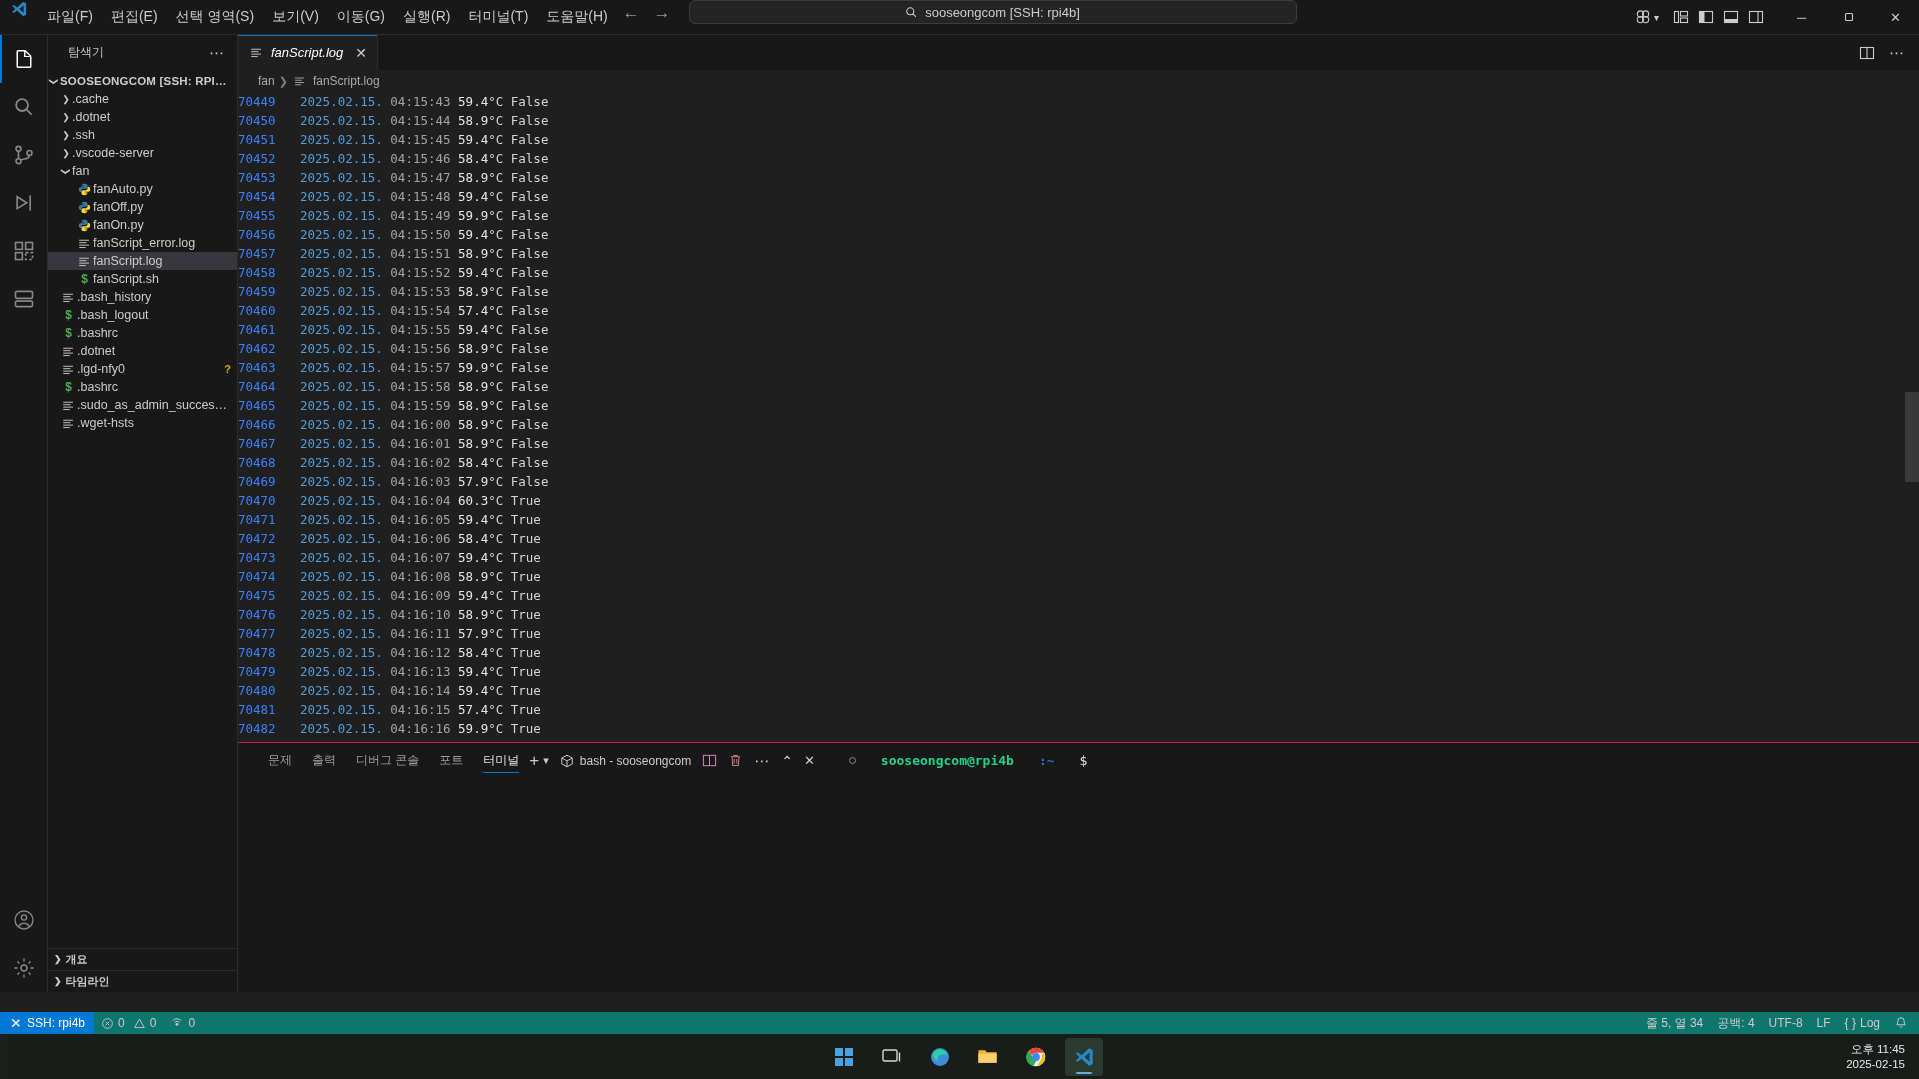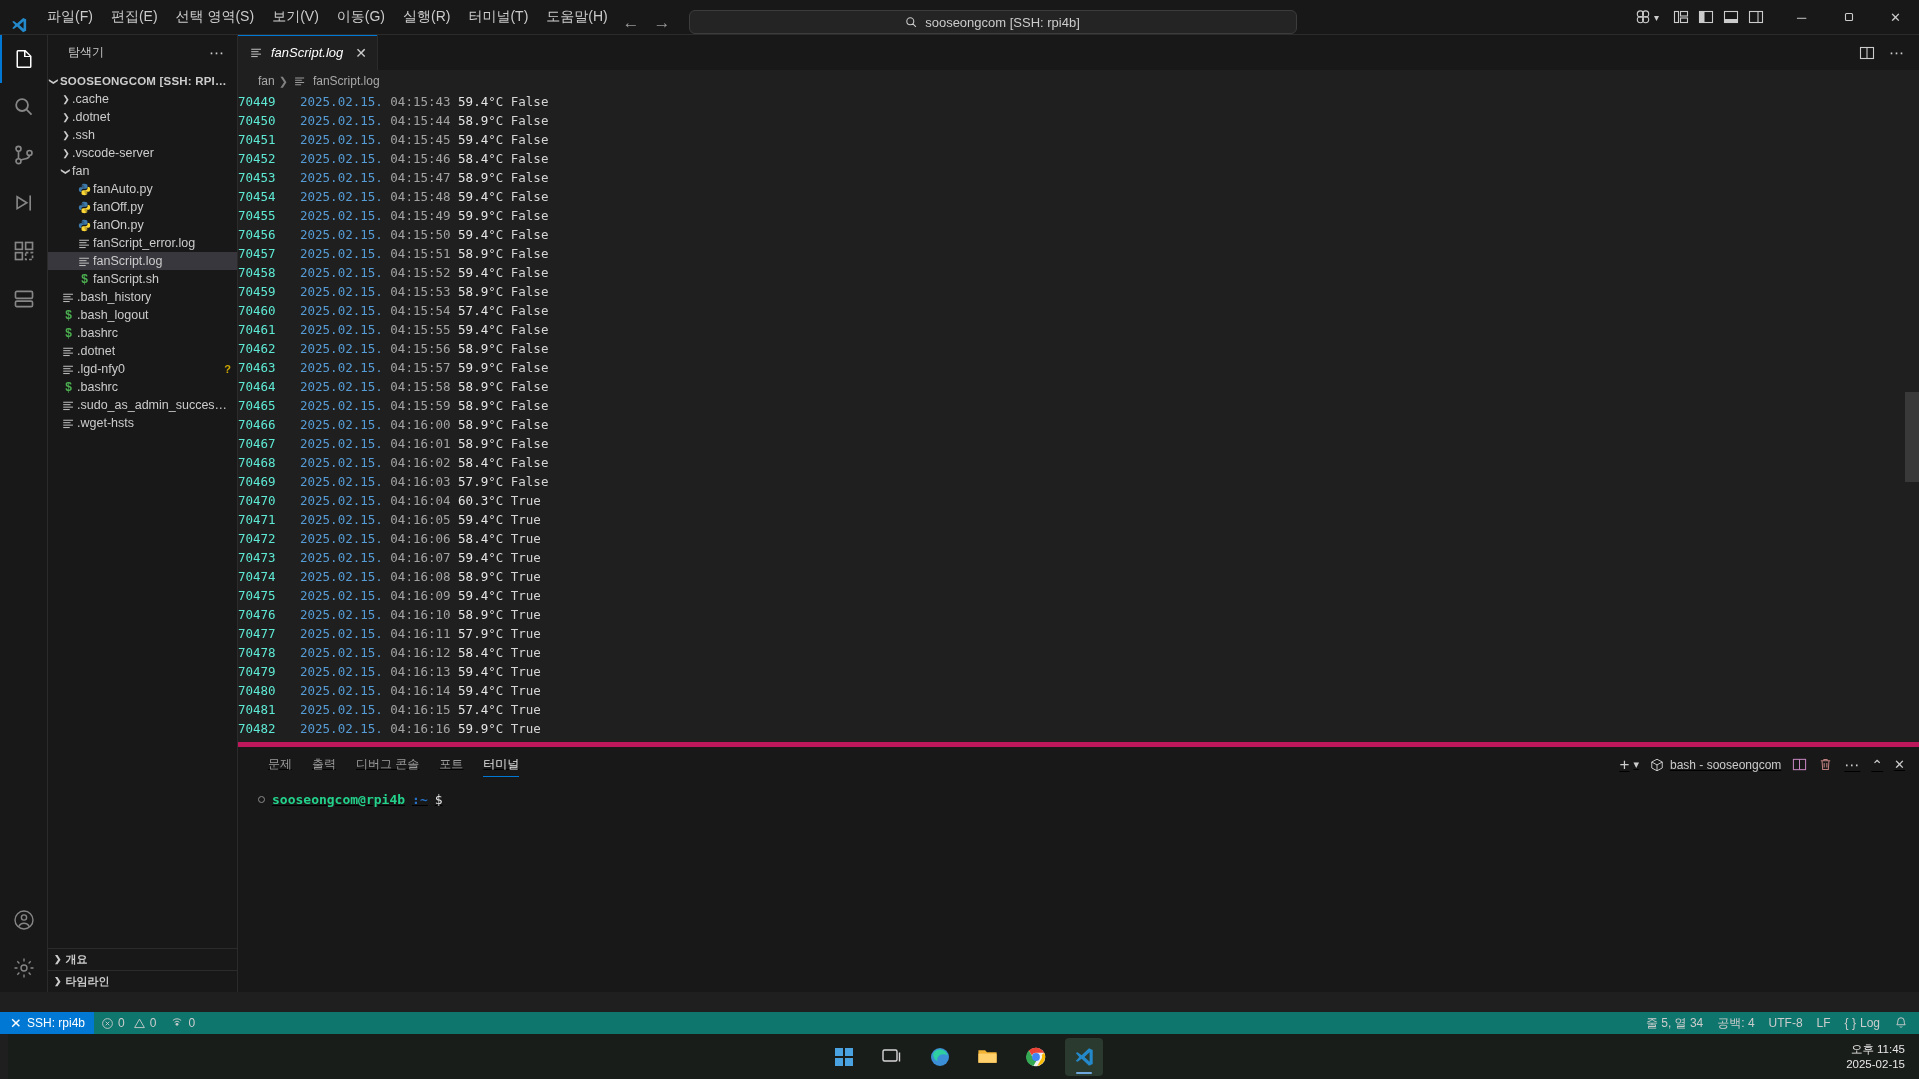--- a/index.html
+++ b/index.html
@@ -8,21 +8,21 @@
     background: #1f1f1f;
     font-family: "Liberation Sans", sans-serif;
     overflow: hidden;
     -webkit-font-smoothing: antialiased;
   }
   .app { width: 1919px; height: 1079px; display: flex; flex-direction: column; background: #1f1f1f; }
 
   
   .titlebar {
     height: 35px; min-height: 35px; background: #181818; display: flex;
-    align-items: flex-end; border-bottom: 1px solid #2b2b2b; position: relative;
+    align-items: flex-start; border-bottom: 1px solid #2b2b2b; position: relative;
   }
   .vscode-logo { width: 38px; display: flex; align-items: center; justify-content: center; }
   .menubar { display: flex; align-items: center; height: 100%; }
   .menu-item {
     font-size: 14px; color: #cccccc; padding: 0 9px; height: 100%;
     display: flex; align-items: center; cursor: default; white-space: nowrap;
   }
   .title-center {
     position: absolute; left: 50%; transform: translateX(-50%);
     display: flex; align-items: center; gap: 0px;
@@ -108,46 +108,46 @@
   }
   .bc-item { display: flex; align-items: center; gap: 4px; cursor: default; }
   .bc-sep { color: #808080; font-size: 11px; }
 
   .code-wrap { flex: 1; position: relative; overflow: hidden; background: #1f1f1f; }
   .code {
     font-family: "DejaVu Sans Mono", monospace; font-size: 12.5px; line-height: 19px;
     white-space: pre; padding-top: 0px;
   }
   .cline { height: 19px; display: flex; align-items: center; }
-  .ln { width: 62px; text-align: right; color: #5eead4; padding-right: 26px; flex: none; }
+  .ln { width: 62px; text-align: right; color: #3b82f6; padding-right: 26px; flex: none; }
   .c-date { color: #569cd6; }
   .c-time { color: #a3a3a3; }
   .c-temp { color: #e5e5e5; }
   .c-unit { color: #d4d4d4; }
   .c-bool { color: #d4d4d4; }
   .vscrollbar {
     position: absolute; right: 0; top: 0; width: 14px; bottom: 0;
   }
   .vthumb { position: absolute; right: 0; width: 14px; background: #4f4f4f; opacity: .55; }
 
   
-  .panel { height: 250px; background: #181818; display: flex; flex-direction: column; border-top: 5px solid #be185d; text-decoration: underline; }
+  .panel { height: 250px; background: #181818; display: flex; flex-direction: row; border-top: 1px solid #be185d; }
   .panel-tabs { height: 35px; display: flex; align-items: center; padding-left: 20px; gap: 0px; }
   .ptab {
     font-size: 12px; color: #9d9d9d; padding: 0 10px; height: 100%;
     display: flex; align-items: center; cursor: default; position: relative;
   }
   .ptab.active { color: #e7e7e7; }
   .ptab.active::after {
     content: ''; position: absolute; left: 10px; right: 10px; bottom: 5px; height: 1px; background: #0078d4;
   }
   .panel-actions { margin-left: auto; display: flex; align-items: center; gap: 11px; padding-right: 14px; color: #cccccc; font-size: 13px; }
   .term-name { display: flex; align-items: center; gap: 6px; font-size: 12px; color: #cccccc; }
   .terminal-body { flex: 1; padding: 10px 0 0 20px; font-family: "DejaVu Sans Mono", monospace; font-size: 13px; }
-  .prompt-line { display: flex; align-items: center; gap: 7px; }
+  .prompt-line { display: flex; align-items: center; gap: 25px; }
   .prompt-dot {
     width: 7px; height: 7px; border-radius: 50%; border: 1px solid #8a8a8a; display: inline-block;
   }
   .p-user { color: #23d18b; font-weight: bold; }
   .p-path { color: #2472c8; font-weight: bold; }
   .p-sym { color: #e5e5e5; }
 
   
   .statusbar {
     height: 22px; min-height: 22px; background: #0f766e; display: flex;

